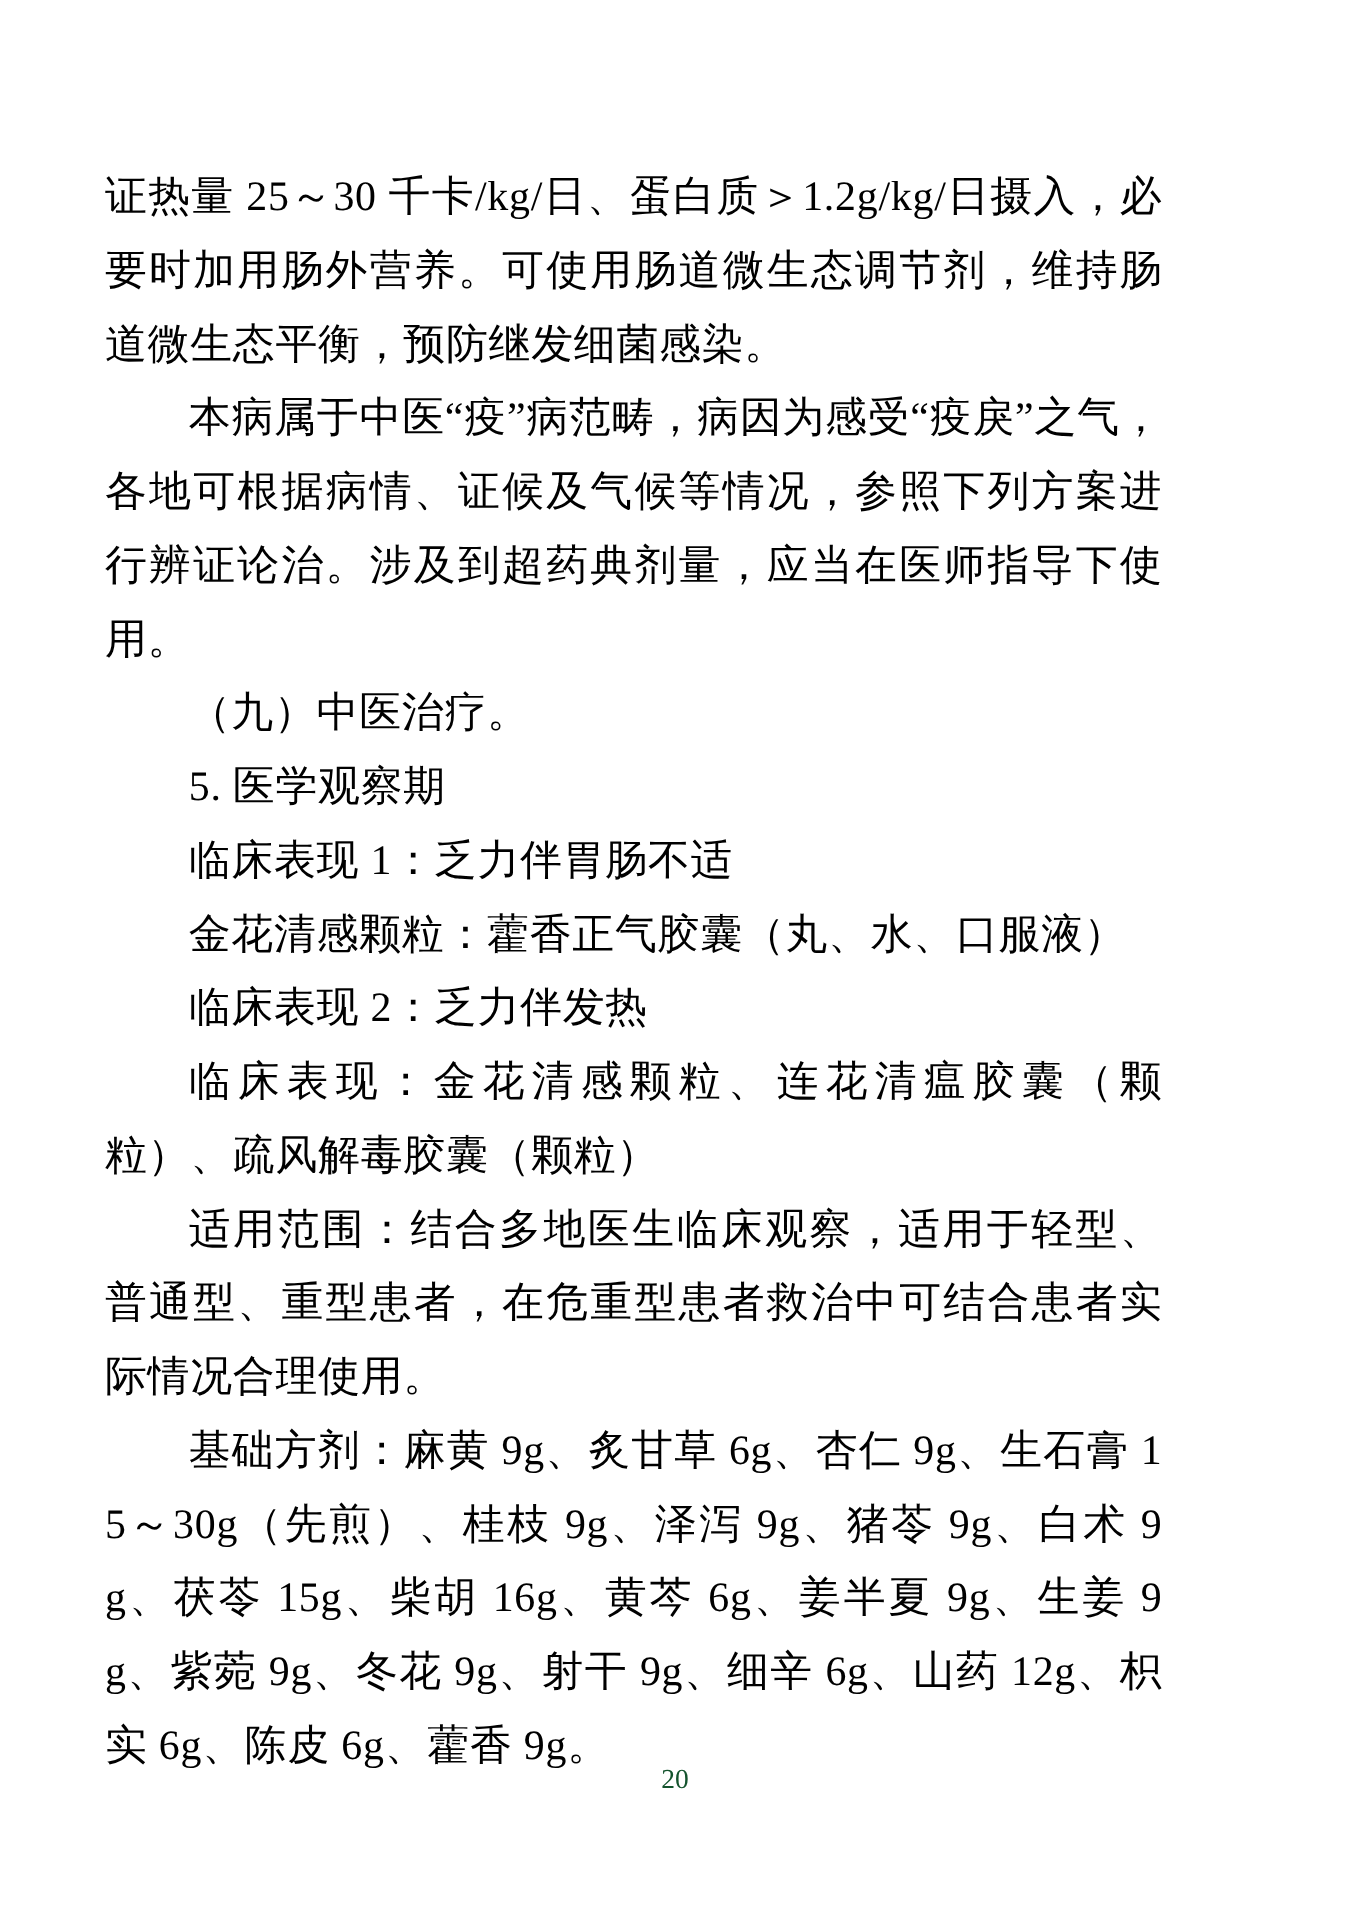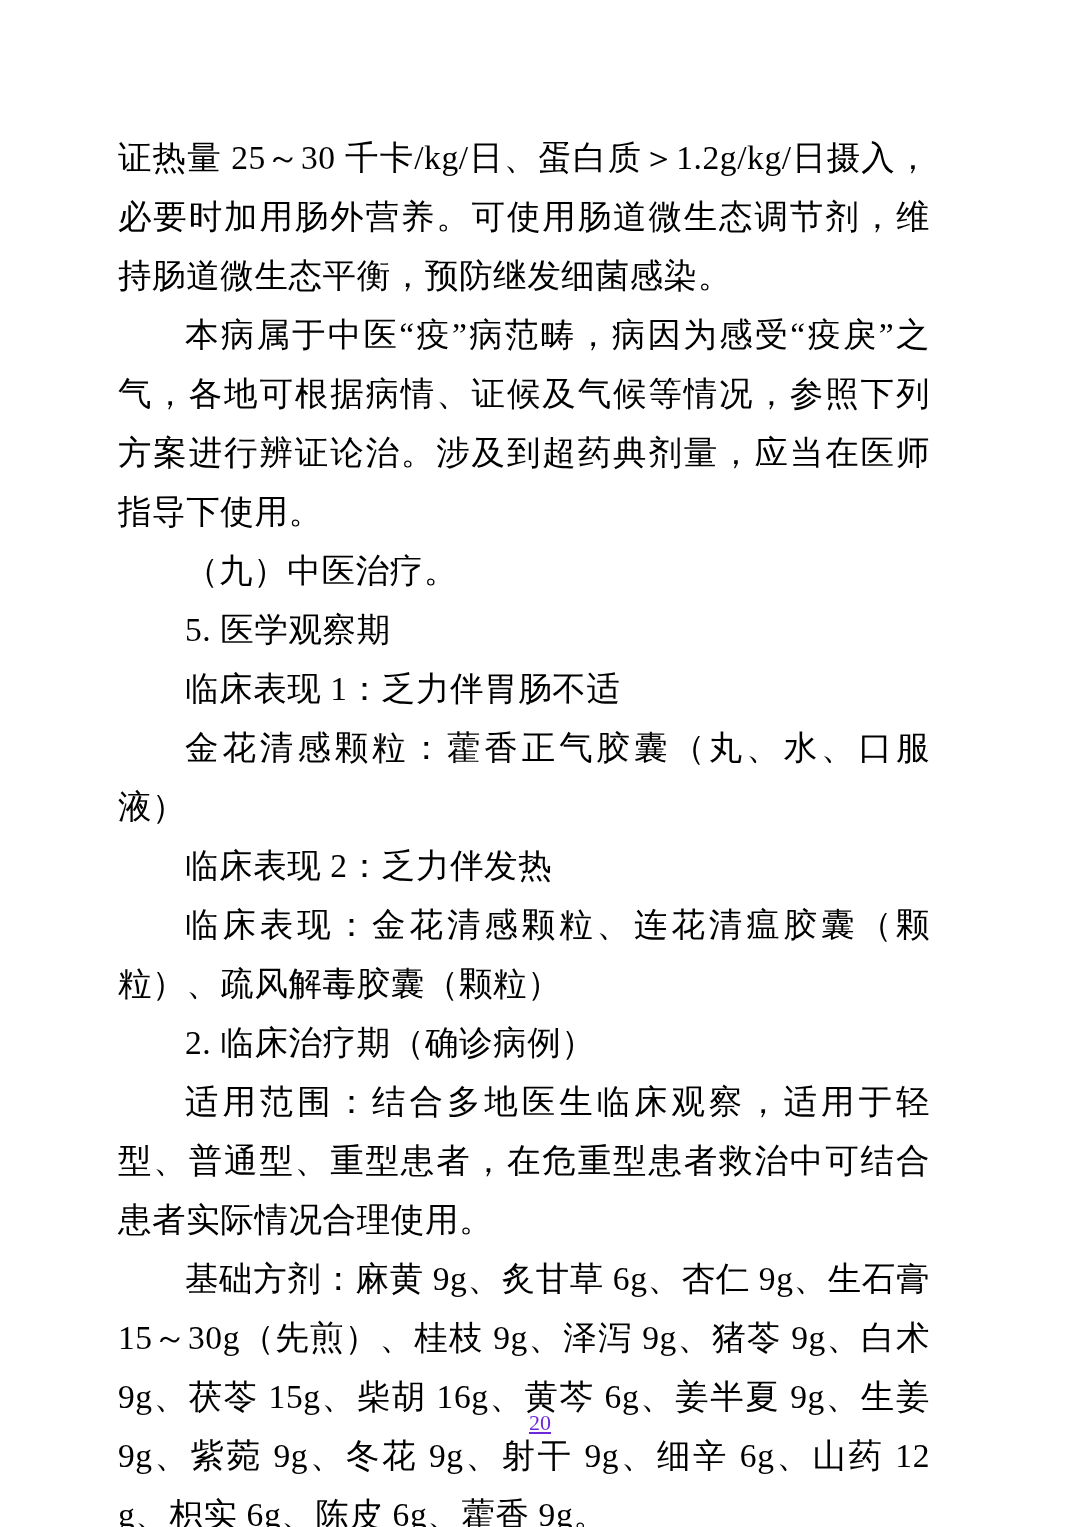--- a/index.html
+++ b/index.html
@@ -13,21 +13,21 @@
     font-family: "Liberation Serif", "DejaVu Serif", serif;
     color: #000000;
     position: relative;
     overflow: hidden;
   }
   .page {
     position: relative;
     width: 1080px;
     height: 1527px;
     box-sizing: border-box;
-    padding: 128px 150px 0 118px;
+    padding: 128px 150px 0 84px;
   }
   .body-text {
     font-size: 33.5px;
     line-height: 59px;
     letter-spacing: 0.6px;
     text-align: justify;
     text-justify: inter-ideograph;
     word-break: break-all;
   }
   p {
@@ -38,37 +38,35 @@
     text-indent: 2em;
   }
   .page-number {
     position: absolute;
     left: 0;
     right: 0;
     top: 1410px;
     text-align: center;
     font-size: 22px;
     font-family: "Liberation Serif", "DejaVu Serif", serif;
-    color: #6d28d9;
-    text-decoration: underline;
+    color: #14532d;
   }
 </style>
 </head>
 <body>
 
 <div class="page">
 
   <div class="body-text">
     <p>证热量 25～30 千卡/kg/日、蛋白质＞1.2g/kg/日摄入，必要时加用肠外营养。可使用肠道微生态调节剂，维持肠道微生态平衡，预防继发细菌感染。</p>
     <p class="indent">本病属于中医“疫”病范畴，病因为感受“疫戾”之气，各地可根据病情、证候及气候等情况，参照下列方案进行辨证论治。涉及到超药典剂量，应当在医师指导下使用。</p>
     <p class="indent">（九）中医治疗。</p>
     <p class="indent">5. 医学观察期</p>
     <p class="indent">临床表现 1：乏力伴胃肠不适</p>
     <p class="indent">金花清感颗粒：藿香正气胶囊（丸、水、口服液）</p>
     <p class="indent">临床表现 2：乏力伴发热</p>
     <p class="indent">临床表现：金花清感颗粒、连花清瘟胶囊（颗粒）、疏风解毒胶囊（颗粒）</p>
-    <p class="indent">2. 临床治疗期（确诊病例）</p>
     <p class="indent">适用范围：结合多地医生临床观察，适用于轻型、普通型、重型患者，在危重型患者救治中可结合患者实际情况合理使用。</p>
     <p class="indent">基础方剂：麻黄 9g、炙甘草 6g、杏仁 9g、生石膏 15～30g（先煎）、桂枝 9g、泽泻 9g、猪苓 9g、白术 9g、茯苓 15g、柴胡 16g、黄芩 6g、姜半夏 9g、生姜 9g、紫菀 9g、冬花 9g、射干 9g、细辛 6g、山药 12g、枳实 6g、陈皮 6g、藿香 9g。</p>
   </div>
 
   <div class="page-number">20</div>
 </div>
 
 </body></html>

